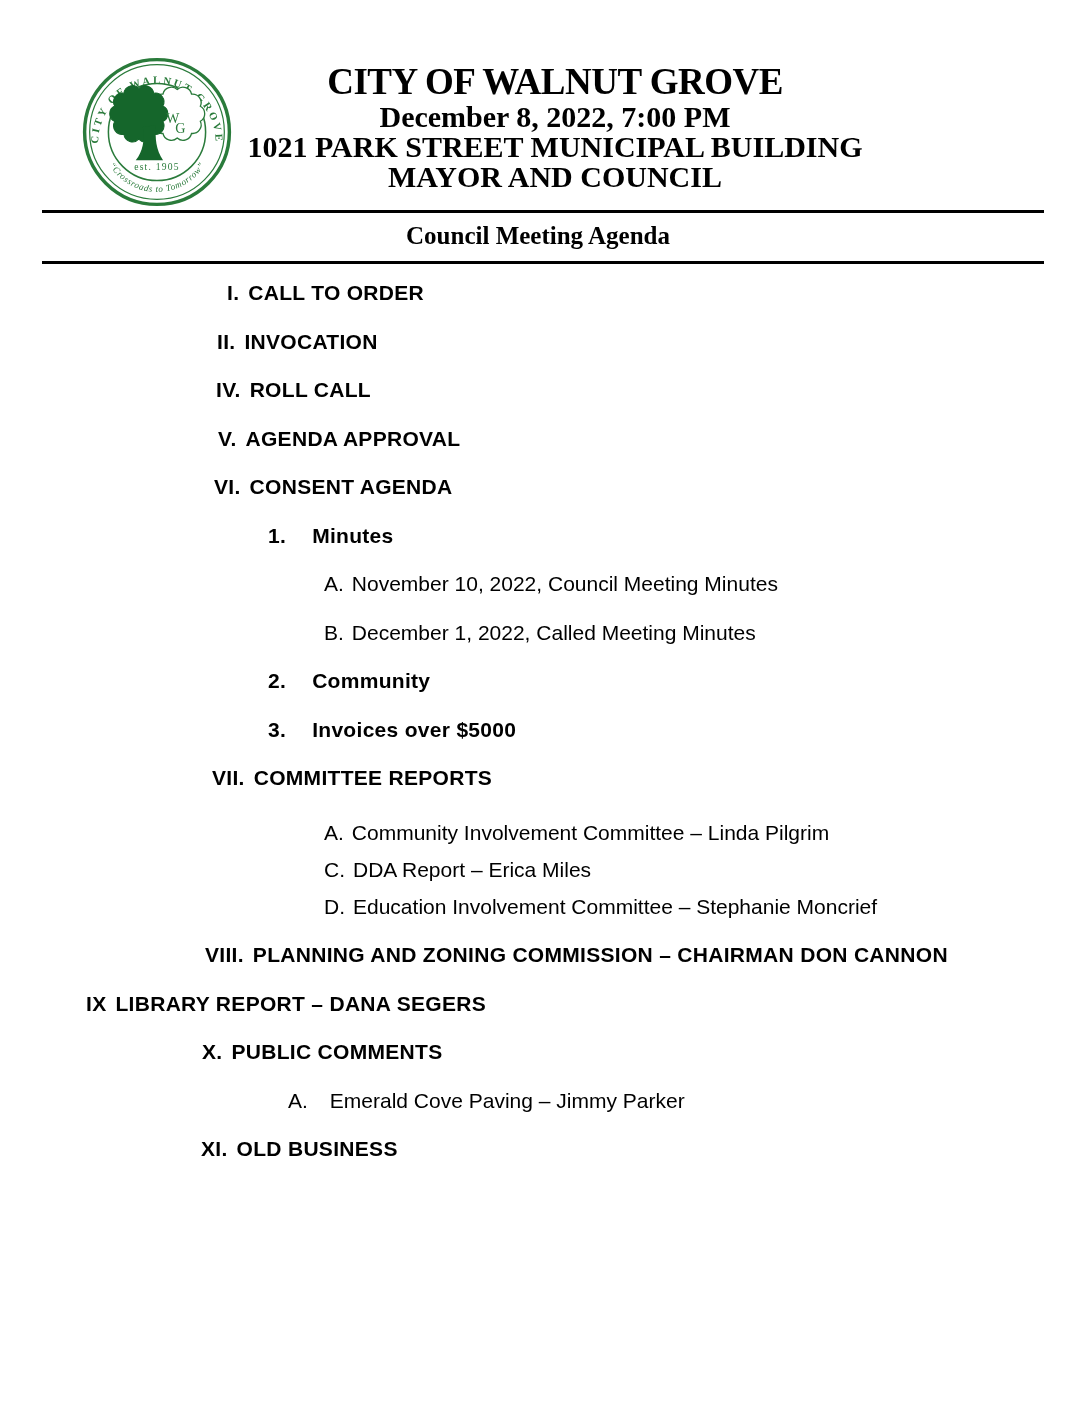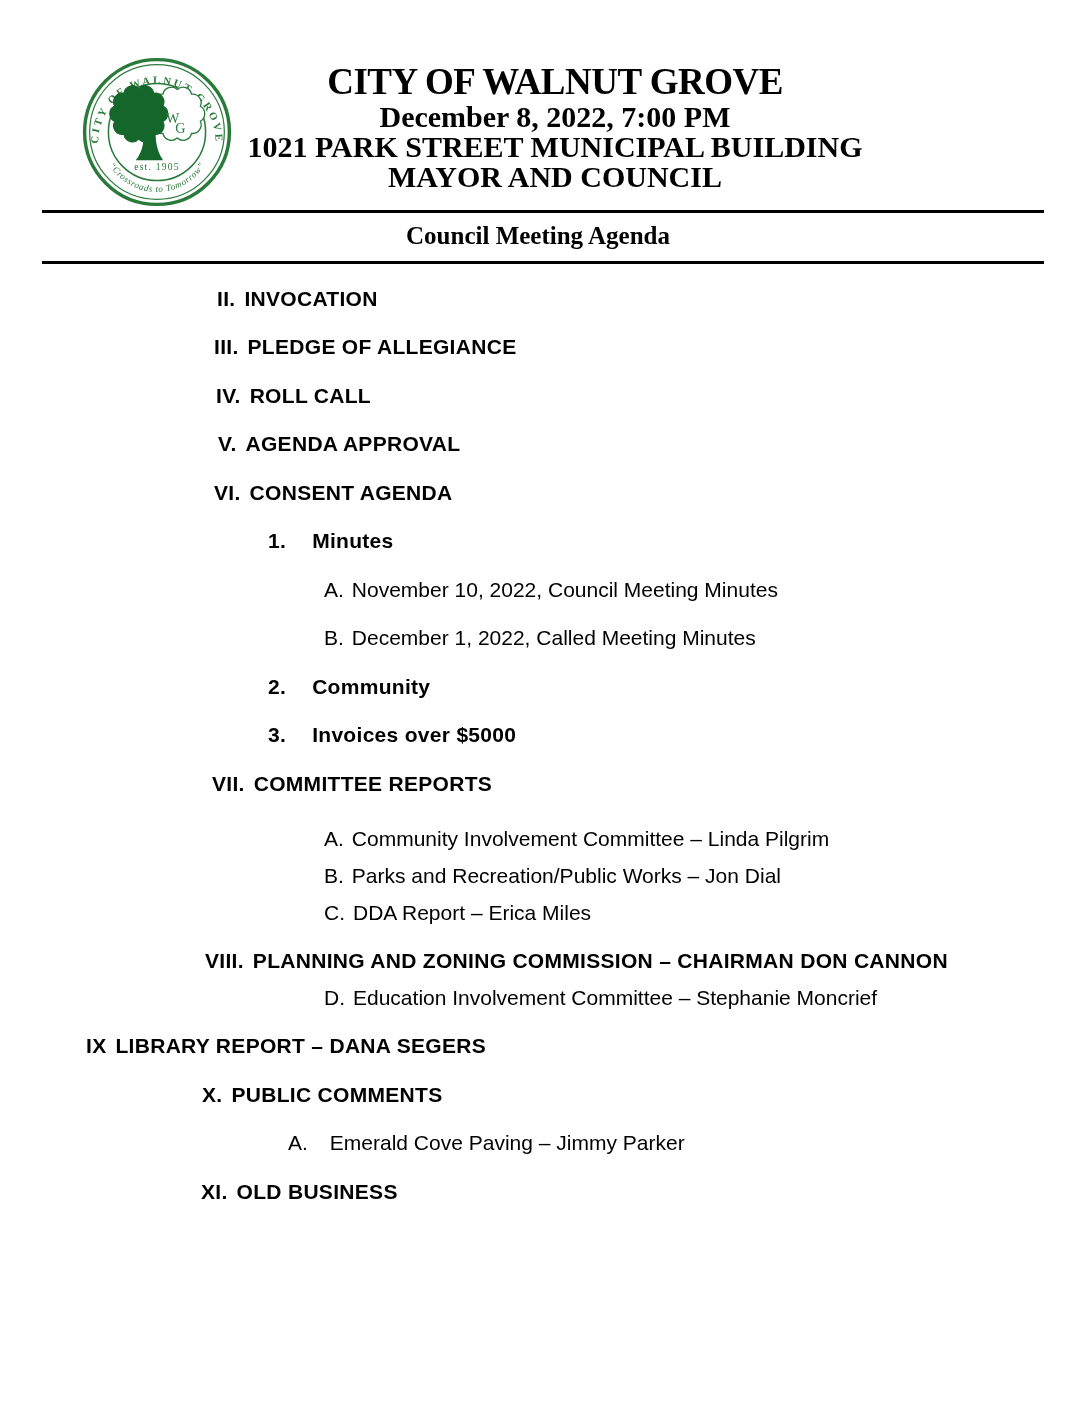--- a/index.html
+++ b/index.html
@@ -104,25 +104,25 @@
     <div class="h-line">1021 PARK STREET MUNICIPAL BUILDING</div>
     <div class="h-line">MAYOR AND COUNCIL</div>
   </div>
 
   <hr class="rule r1">
   <div class="agenda-heading">Council Meeting Agenda</div>
   <hr class="rule r2">
 
   <div class="agenda">
 
+    <div class="row r-main mt-first" style="padding-left:227px">
+      <span class="num">I.</span><span class="lbl">CALL TO ORDER</span>
+    </div>
     <div class="row r-main mt-std" style="padding-left:217px">
       <span class="num">II.</span><span class="lbl">INVOCATION</span>
-    </div>
-    <div class="row r-main mt-std" style="padding-left:214px">
-      <span class="num">III.</span><span class="lbl">PLEDGE OF ALLEGIANCE</span>
     </div>
     <div class="row r-main mt-std" style="padding-left:216px">
       <span class="num">IV.</span><span class="lbl">ROLL CALL</span>
     </div>
     <div class="row r-main mt-std" style="padding-left:218px">
       <span class="num">V.</span><span class="lbl">AGENDA APPROVAL</span>
     </div>
     <div class="row r-main mt-std" style="padding-left:214px">
       <span class="num">VI.</span><span class="lbl">CONSENT AGENDA</span>
     </div>
@@ -143,31 +143,28 @@
       <span class="num">3.</span><span class="lbl">Invoices over $5000</span>
     </div>
 
     <div class="row r-main mt-std" style="padding-left:212px">
       <span class="num">VII.</span><span class="lbl">COMMITTEE REPORTS</span>
     </div>
     <div class="row r-sub mt-head-gap" style="padding-left:296px">
       <span class="num">A.</span><span class="lbl">Community Involvement Committee – Linda Pilgrim</span>
     </div>
     <div class="row r-sub mt-tight" style="padding-left:296px">
-      <span class="num">B.</span><span class="lbl">Parks and Recreation/Public Works – Jon Dial</span>
+      <span class="num">C.</span><span class="lbl">DDA Report – Erica Miles</span>
     </div>
     <div class="row r-sub mt-tight" style="padding-left:296px">
-      <span class="num">C.</span><span class="lbl">DDA Report – Erica Miles</span>
+      <span class="num">D.</span><span class="lbl">Education Involvement Committee – Stephanie Moncrief</span>
     </div>
+
     <div class="row r-main mt-after-tight" style="padding-left:205px">
       <span class="num">VIII.</span><span class="lbl">PLANNING AND ZONING COMMISSION – CHAIRMAN DON CANNON</span>
-    </div>
-
-    <div class="row r-sub mt-tight" style="padding-left:296px">
-      <span class="num">D.</span><span class="lbl">Education Involvement Committee – Stephanie Moncrief</span>
     </div>
     <div class="row r-main mt-std" style="padding-left:86px">
       <span class="num">IX</span><span class="lbl">LIBRARY REPORT – DANA SEGERS</span>
     </div>
     <div class="row r-main mt-std" style="padding-left:202px">
       <span class="num">X.</span><span class="lbl">PUBLIC COMMENTS</span>
     </div>
     <div class="row r-sub-wide mt-std" style="padding-left:288px">
       <span class="num">A.</span><span class="lbl">Emerald Cove Paving – Jimmy Parker</span>
     </div>

